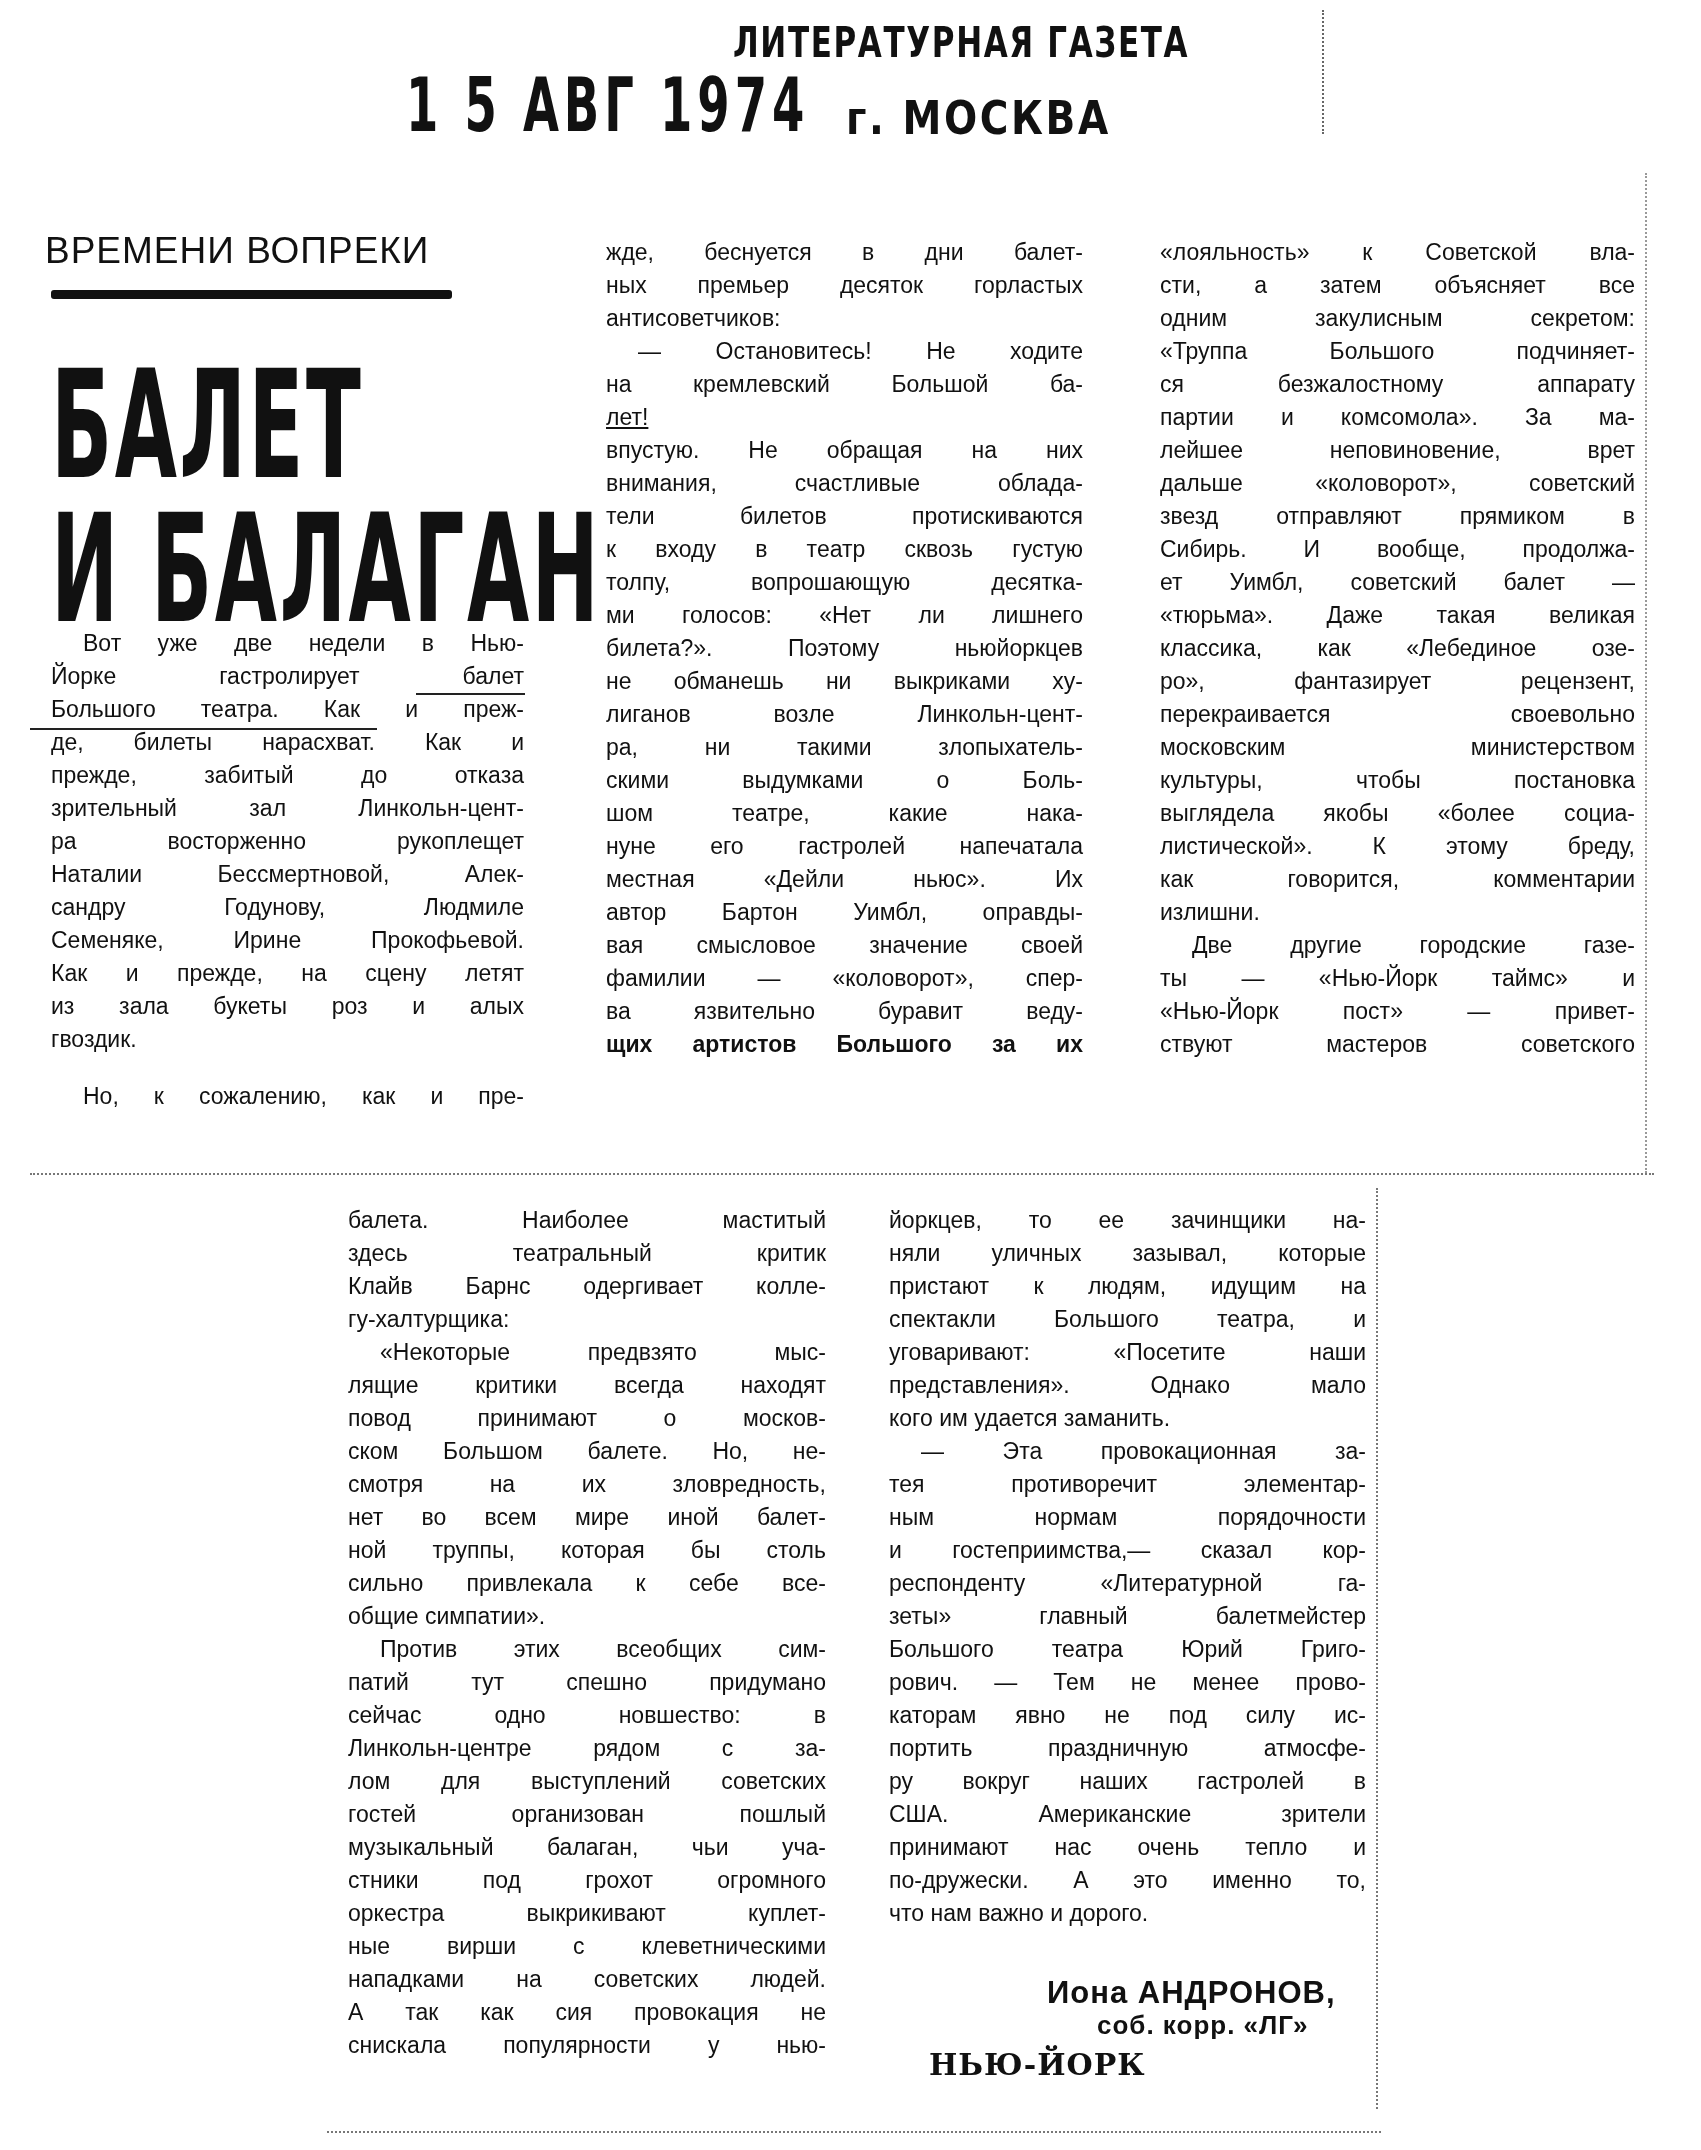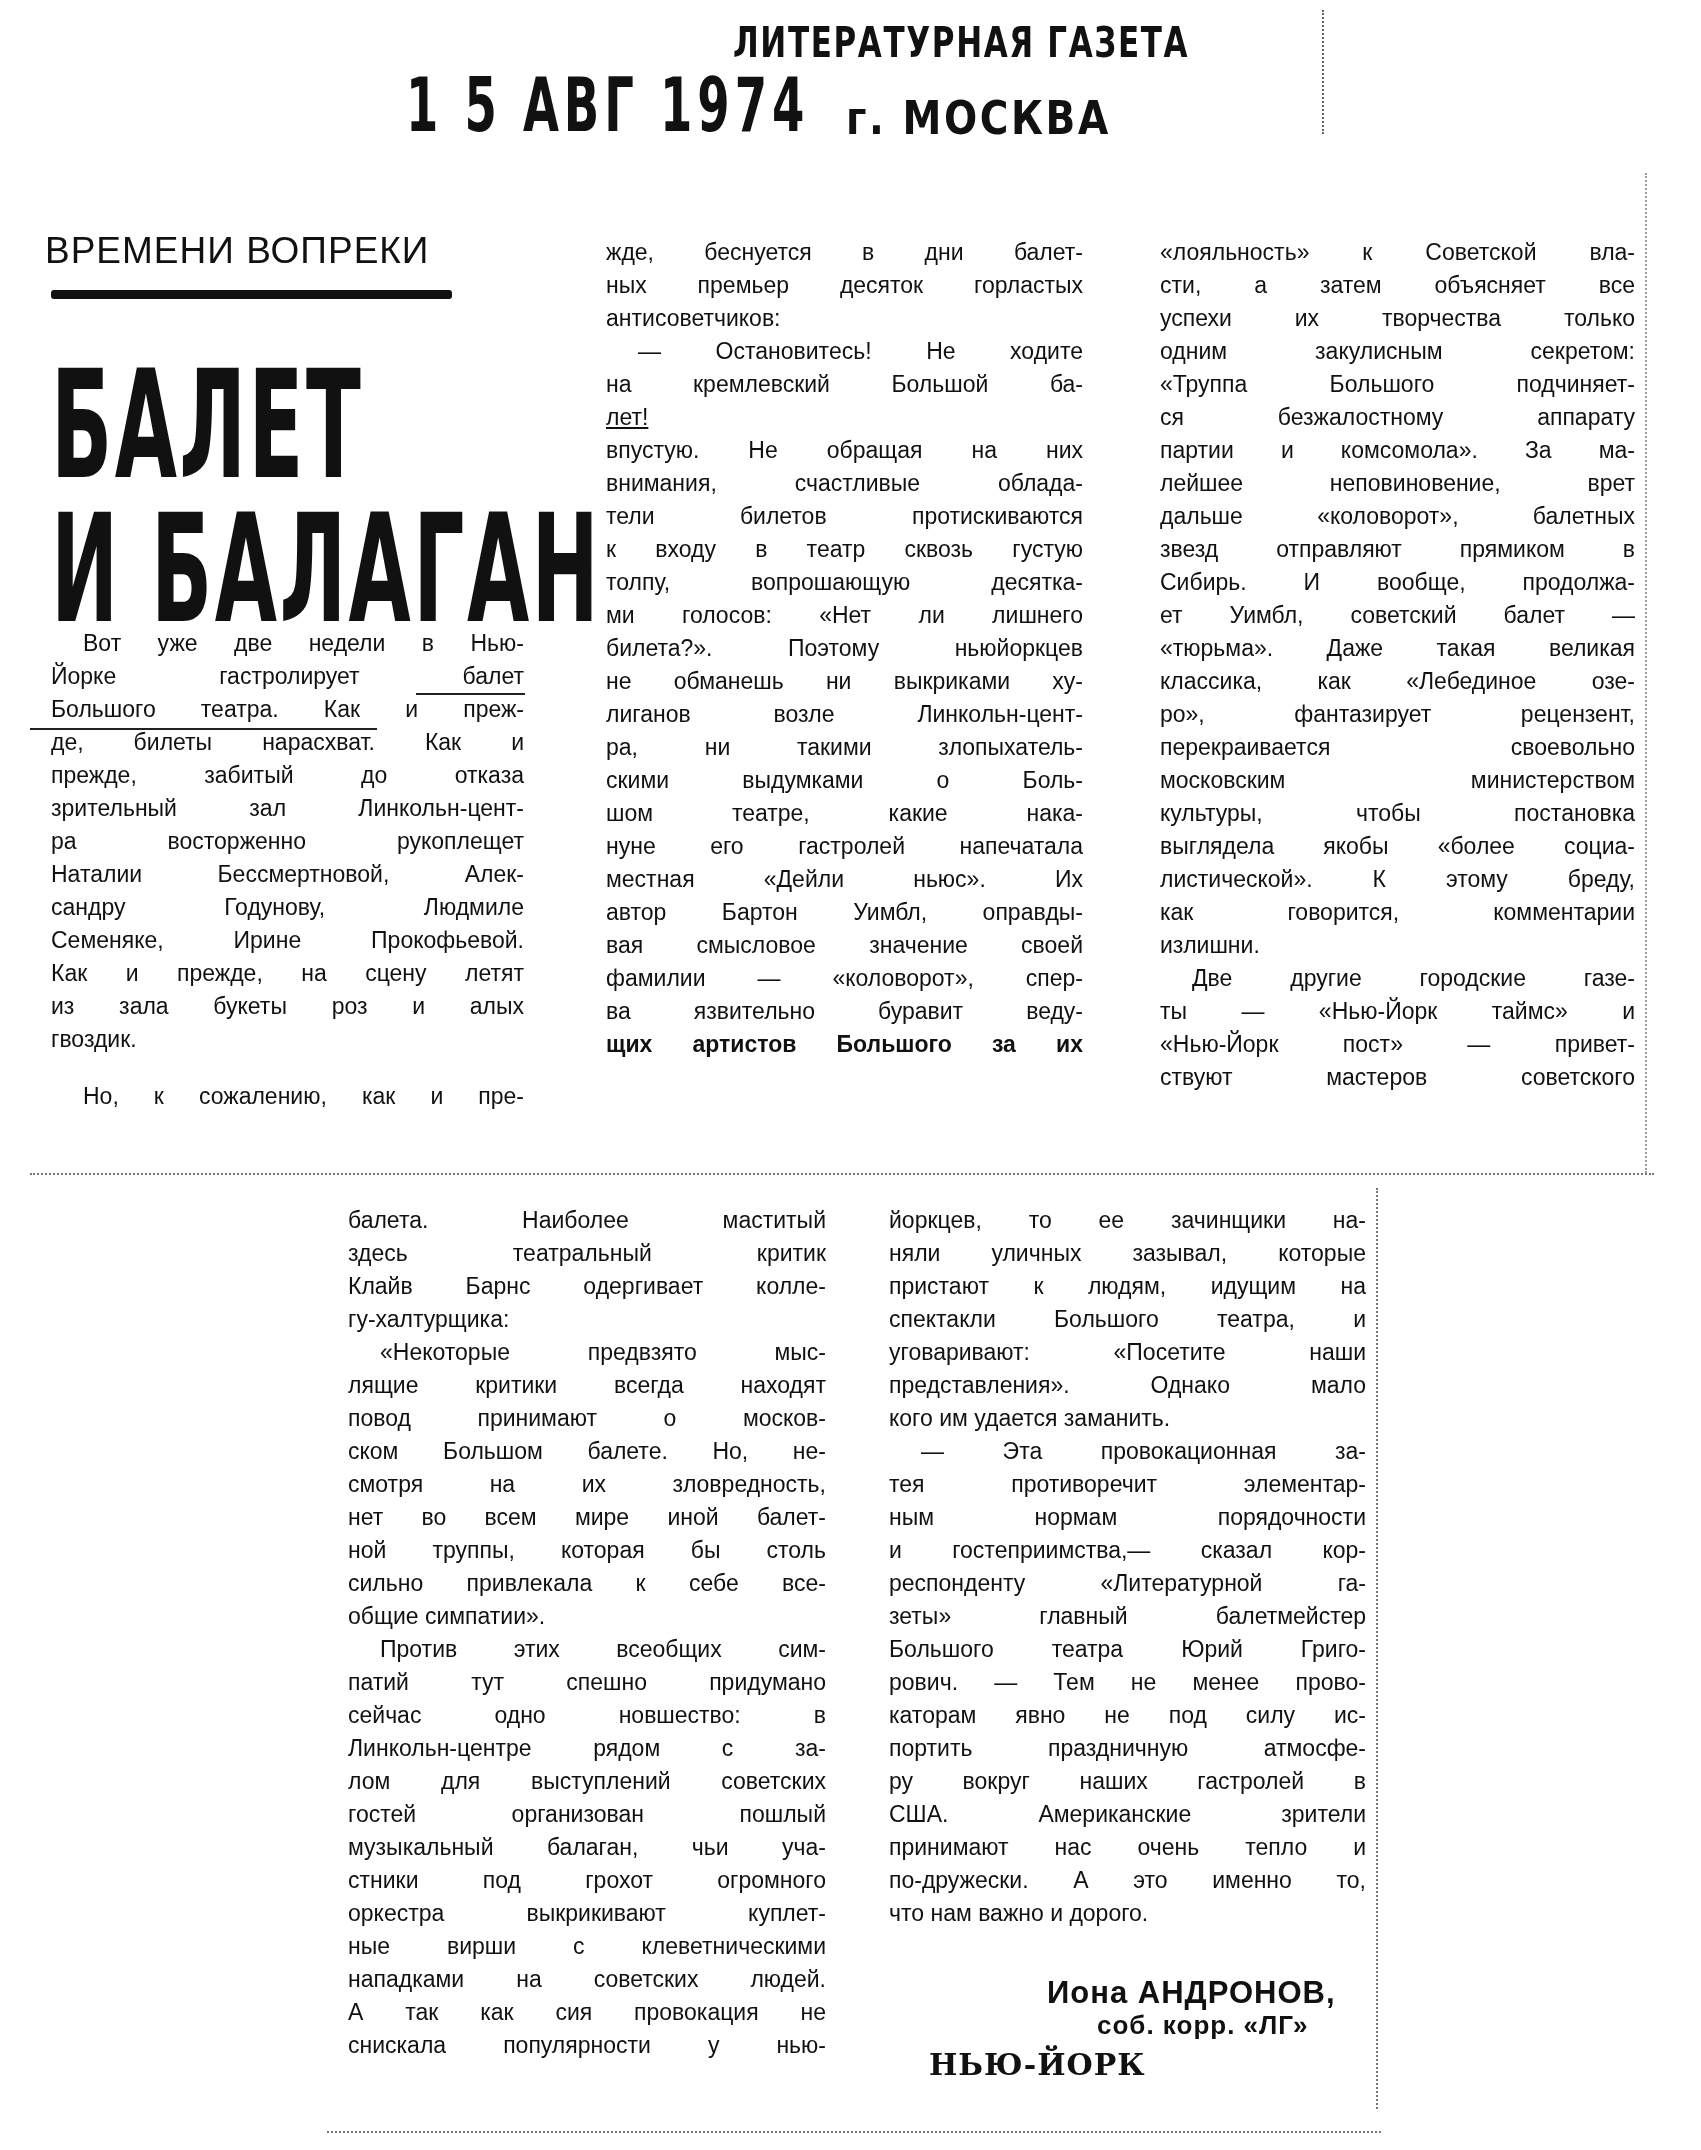--- a/index.html
+++ b/index.html
@@ -84,27 +84,26 @@
     <span class="line" style="display: block; width: auto; word-spacing: 37px;">местная «Дейли ньюс». Их</span>
     <span class="line" style="display: block; width: auto; word-spacing: 19.5px;">автор Бартон Уимбл, оправды-</span>
     <span class="line" style="display: block; width: auto; word-spacing: 17px;">вая смысловое значение своей</span>
     <span class="line" style="display: block; width: auto; word-spacing: 15px;">фамилии — «коловорот», спер-</span>
     <span class="line" style="display: block; width: auto; word-spacing: 29px;">ва язвительно буравит веду-</span>
     <span class="line" style="display: block; width: auto; word-spacing: 19px; font-weight: bold;">щих артистов Большого за их</span>
   </div>
 <div class="col" id="col2" style="left:1160px; top:236px; width:475px;">
     <span class="line" style="display: block; width: auto; word-spacing: 16.5px;">«лояльность» к Советской вла-</span>
     <span class="line" style="display: block; width: auto; word-spacing: 27px;">сти, а затем объясняет все</span>
-    <span class="line" style="display: block; width: auto; word-spacing: 29px;">успехи их творчества только</span>
     <span class="line" style="display: block; width: auto; word-spacing: 40px;">одним закулисным секретом:</span>
     <span class="line" style="display: block; width: auto; word-spacing: 33px;">«Труппа Большого подчиняет-</span>
     <span class="line" style="display: block; width: auto; word-spacing: 47px;">ся безжалостному аппарату</span>
     <span class="line" style="display: block; width: auto; word-spacing: 20px;">партии и комсомола». За ма-</span>
     <span class="line" style="display: block; width: auto; word-spacing: 38px;">лейшее неповиновение, врет</span>
-    <span class="line" style="display: block; width: auto; word-spacing: 22px;">дальше «коловорот», балетных</span>
+    <span class="line" style="display: block; width: auto; word-spacing: 22px;">дальше «коловорот», советский</span>
     <span class="line" style="display: block; width: auto; word-spacing: 23px;">звезд отправляют прямиком в</span>
     <span class="line" style="display: block; width: auto; word-spacing: 21.5px;">Сибирь. И вообще, продолжа-</span>
     <span class="line" style="display: block; width: auto; word-spacing: 19.6px;">ет Уимбл, советский балет —</span>
     <span class="line" style="display: block; width: auto; word-spacing: 17px;">«тюрьма». Даже такая великая</span>
     <span class="line" style="display: block; width: auto; word-spacing: 19.5px;">классика, как «Лебединое озе-</span>
     <span class="line" style="display: block; width: auto; word-spacing: 42px;">ро», фантазирует рецензент,</span>
     <span class="line" style="display: block; width: auto; word-spacing: 93px;">перекраивается своевольно</span>
     <span class="line" style="display: block; width: auto; word-spacing: 99px;">московским министерством</span>
     <span class="line" style="display: block; width: auto; word-spacing: 47px;">культуры, чтобы постановка</span>
     <span class="line" style="display: block; width: auto; word-spacing: 11.6px;">выглядела якобы «более социа-</span>

